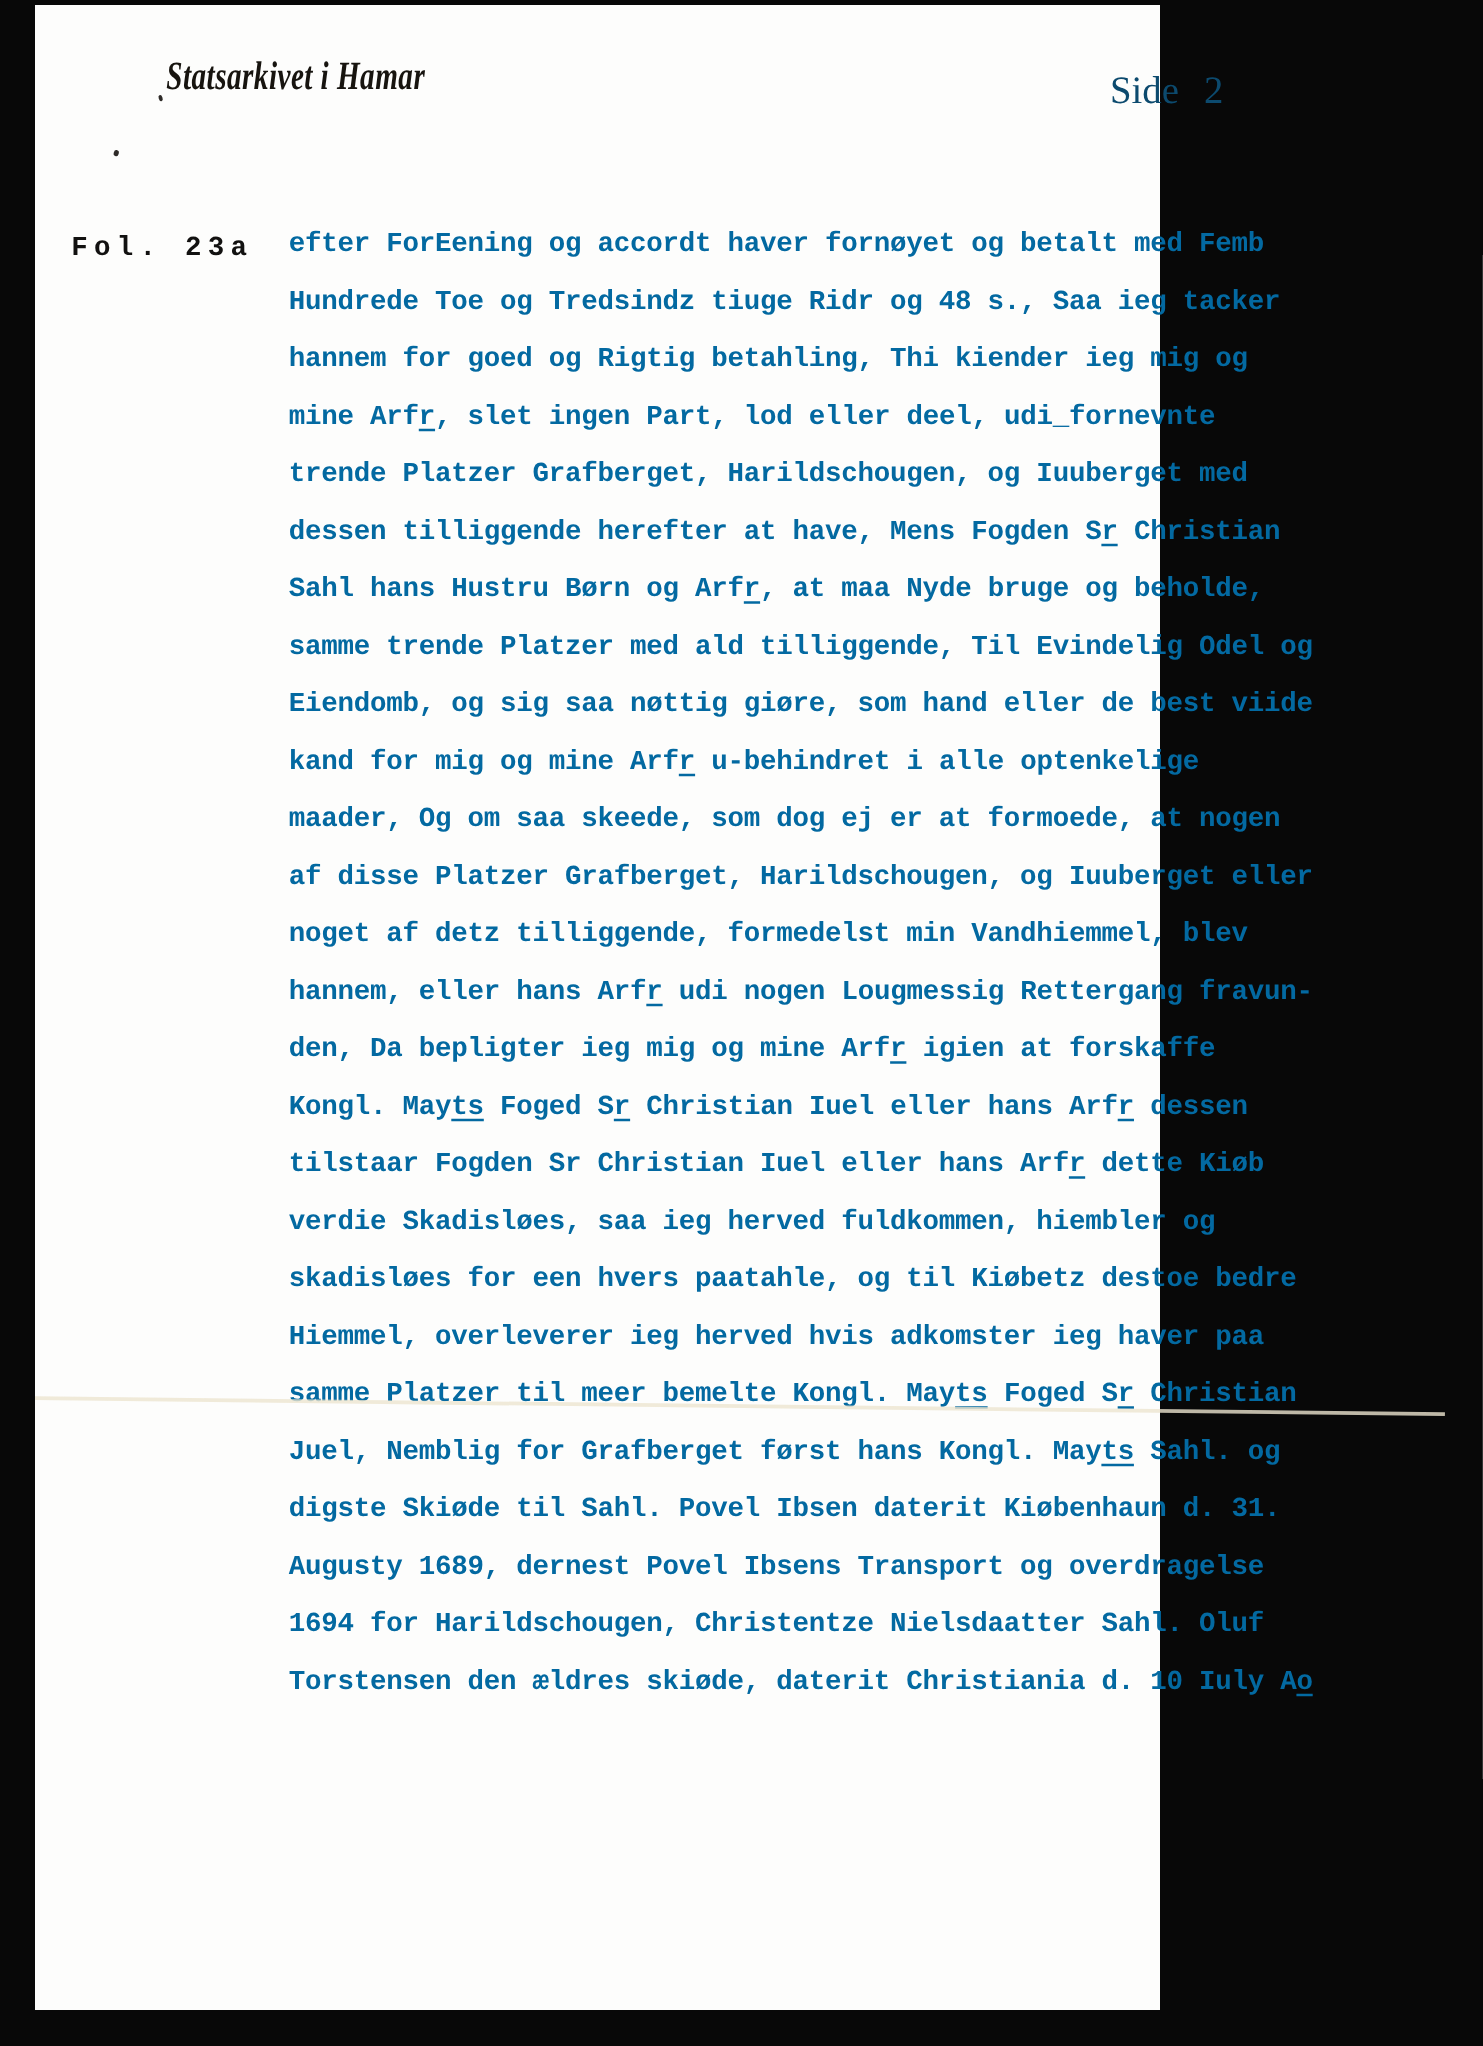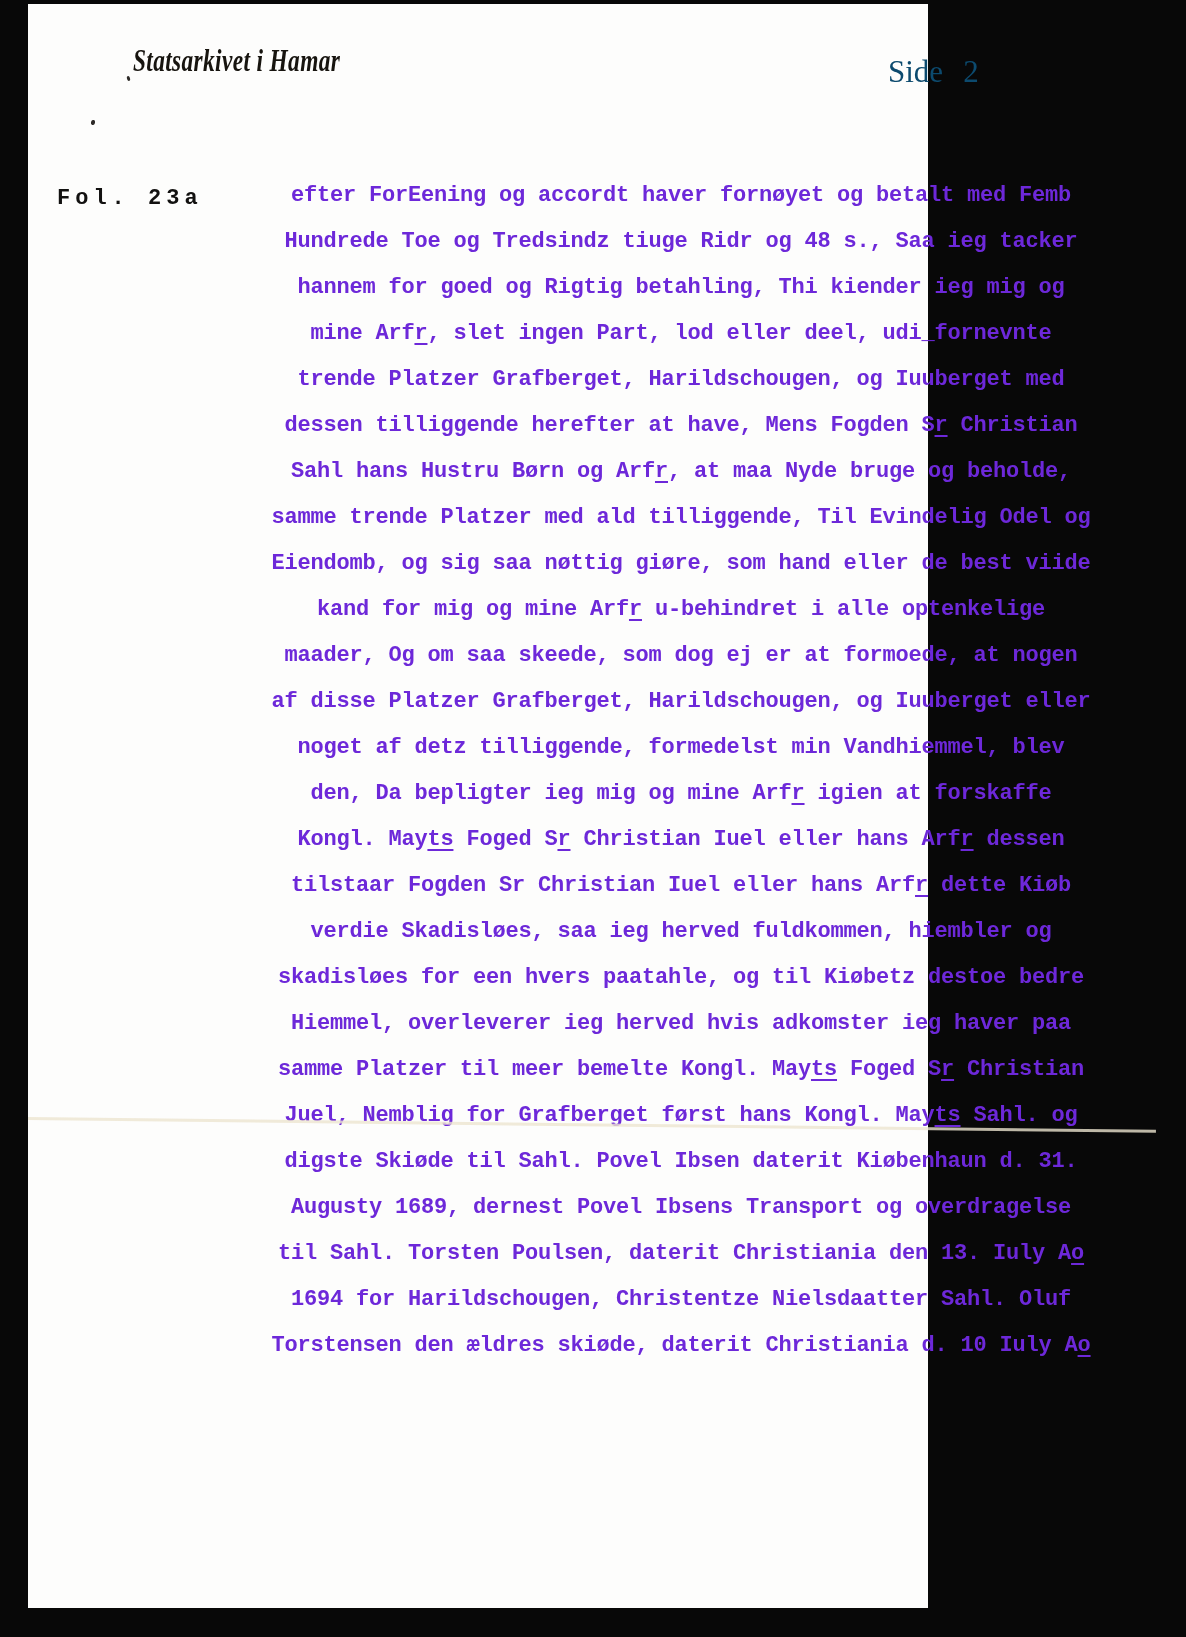--- a/index.html
+++ b/index.html
@@ -60,23 +60,22 @@
     color: #121110;
     white-space: nowrap;
   }
   .text-block {
     position: absolute;
     left: 203px;
     top: 180px;
     width: 900px;
     font-size: 22px;
     font-weight: 700;
-    color: #6d28d9;
+    color: #0369a1;
     letter-spacing: -0.2px;
-    text-align: center;
   }
   .tline {
     height: 46px;
     line-height: 24px;
     white-space: pre;
   }
   .tline .u {
     text-decoration: underline;
     text-decoration-thickness: 2px;
     text-underline-offset: 4px;
@@ -125,31 +124,31 @@
         <div class="tline"><span>mine Arf</span><span class="u">r</span><span>, slet ingen Part, lod eller deel, udi_fornevnte</span></div>
         <div class="tline"><span>trende Platzer Grafberget, Harildschougen, og Iuuberget med</span></div>
         <div class="tline"><span>dessen tilliggende herefter at have, Mens Fogden S</span><span class="u">r</span><span> Christian</span></div>
         <div class="tline"><span>Sahl hans Hustru Børn og Arf</span><span class="u">r</span><span>, at maa Nyde bruge og beholde,</span></div>
         <div class="tline"><span>samme trende Platzer med ald tilliggende, Til Evindelig Odel og</span></div>
         <div class="tline"><span>Eiendomb, og sig saa nøttig giøre, som hand eller de best viide</span></div>
         <div class="tline"><span>kand for mig og mine Arf</span><span class="u">r</span><span> u-behindret i alle optenkelige</span></div>
         <div class="tline"><span>maader, Og om saa skeede, som dog ej er at formoede, at nogen</span></div>
         <div class="tline"><span>af disse Platzer Grafberget, Harildschougen, og Iuuberget eller</span></div>
         <div class="tline"><span>noget af detz tilliggende, formedelst min Vandhiemmel, blev</span></div>
+        <div class="tline"><span>hannem, eller hans Arf</span><span class="u">r</span><span> udi nogen Lougmessig Rettergang fravun-</span></div>
         <div class="tline"><span>den, Da bepligter ieg mig og mine Arf</span><span class="u">r</span><span> igien at forskaffe</span></div>
         <div class="tline"><span>Kongl. May</span><span class="u">ts</span><span> Foged S</span><span class="u">r</span><span> Christian Iuel eller hans Arf</span><span class="u">r</span><span> dessen</span></div>
         <div class="tline"><span>tilstaar Fogden Sr Christian Iuel eller hans Arf</span><span class="u">r</span><span> dette Kiøb</span></div>
         <div class="tline"><span>verdie Skadisløes, saa ieg herved fuldkommen, hiembler og</span></div>
         <div class="tline"><span>skadisløes for een hvers paatahle, og til Kiøbetz destoe bedre</span></div>
         <div class="tline"><span>Hiemmel, overleverer ieg herved hvis adkomster ieg haver paa</span></div>
         <div class="tline"><span>samme Platzer til meer bemelte Kongl. May</span><span class="u">ts</span><span> Foged S</span><span class="u">r</span><span> Christian</span></div>
         <div class="tline"><span>Juel, Nemblig for Grafberget først hans Kongl. May</span><span class="u">ts</span><span> Sahl. og</span></div>
         <div class="tline"><span>digste Skiøde til Sahl. Povel Ibsen daterit Kiøbenhaun d. 31.</span></div>
         <div class="tline"><span>Augusty 1689, dernest Povel Ibsens Transport og overdragelse</span></div>
-        <div class="tline"><span>til Sahl. Torsten Poulsen, daterit Christiania den 13. Iuly A</span><span class="u">o</span></div>
         <div class="tline"><span>1694 for Harildschougen, Christentze Nielsdaatter Sahl. Oluf</span></div>
         <div class="tline"><span>Torstensen den ældres skiøde, daterit Christiania d. 10 Iuly A</span><span class="u">o</span></div>
       </div>
 
     <div class="scratch"></div>
     <div class="speck s1"></div>
     <div class="speck s2"></div>
   </div>
 </div>
 

